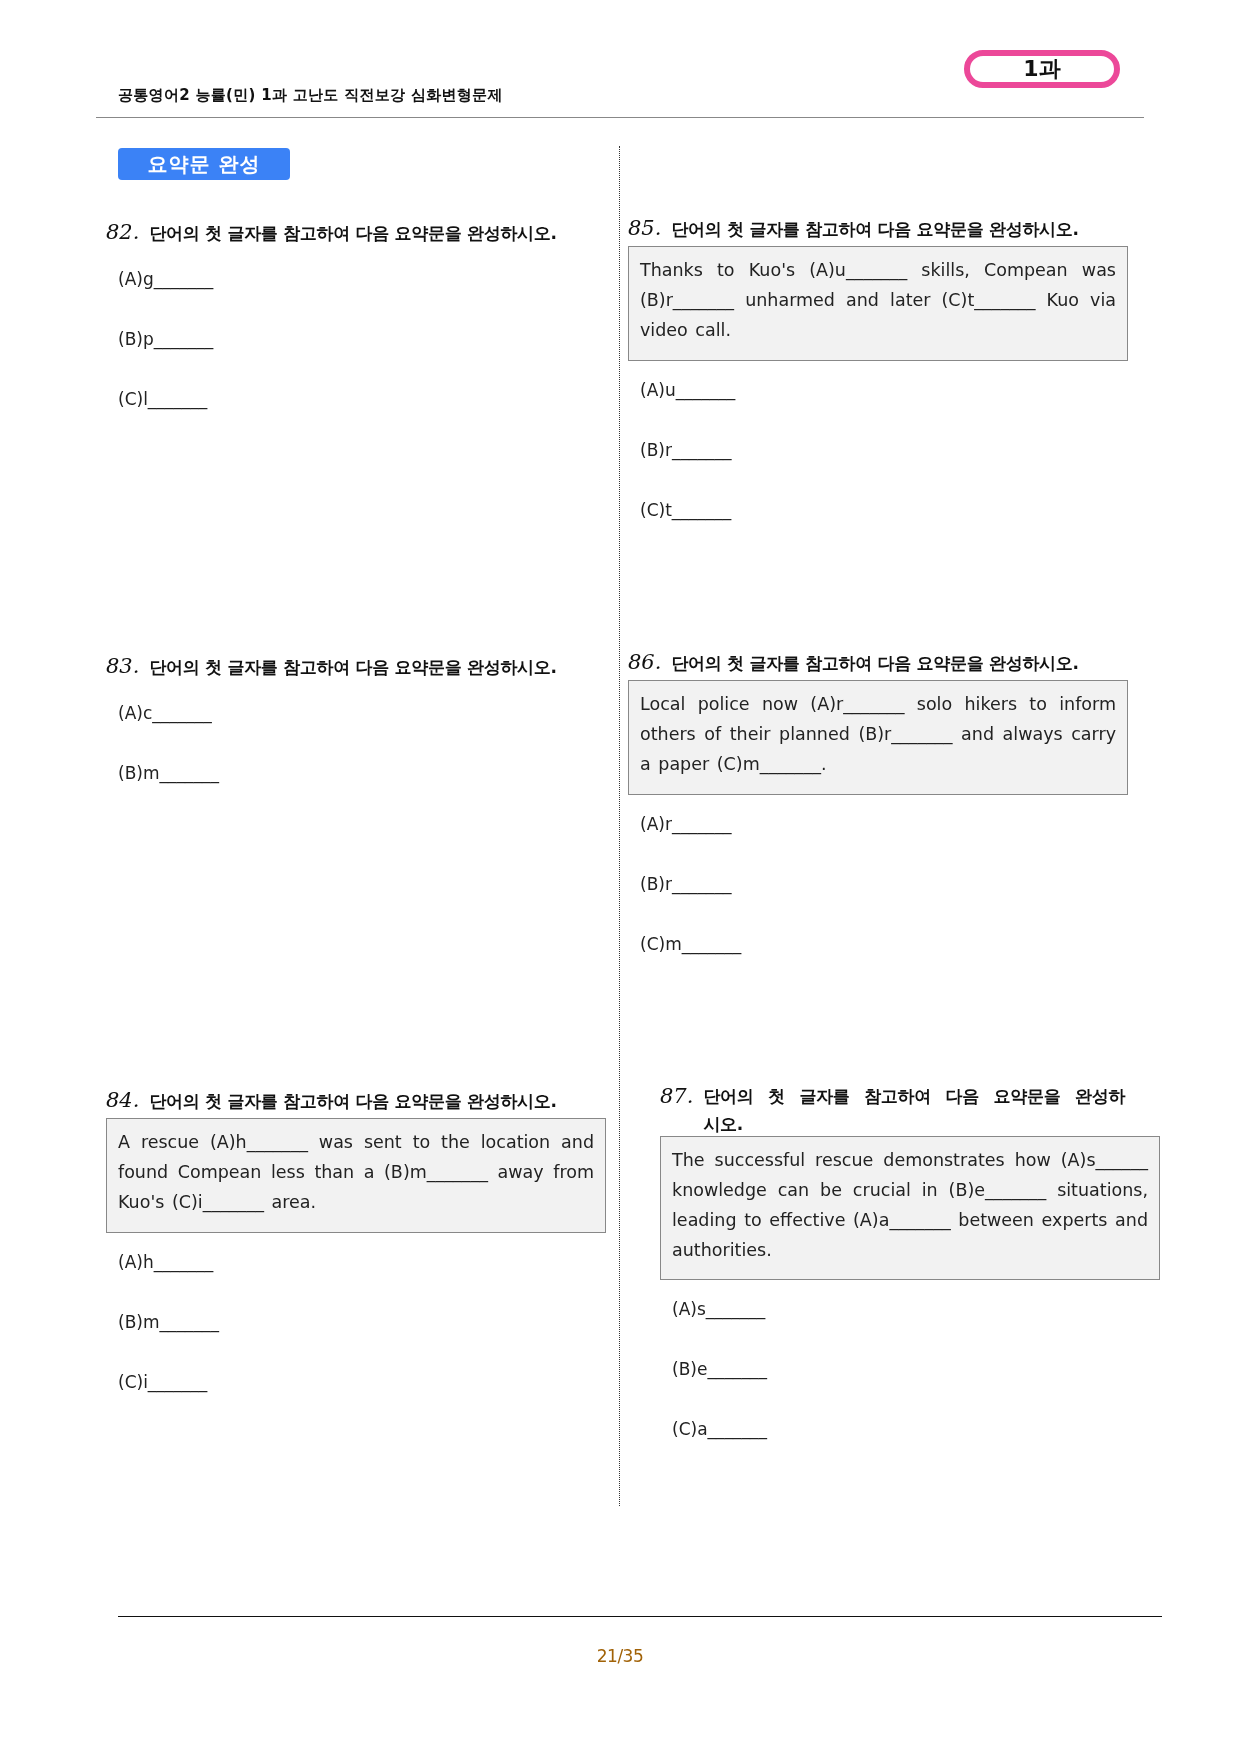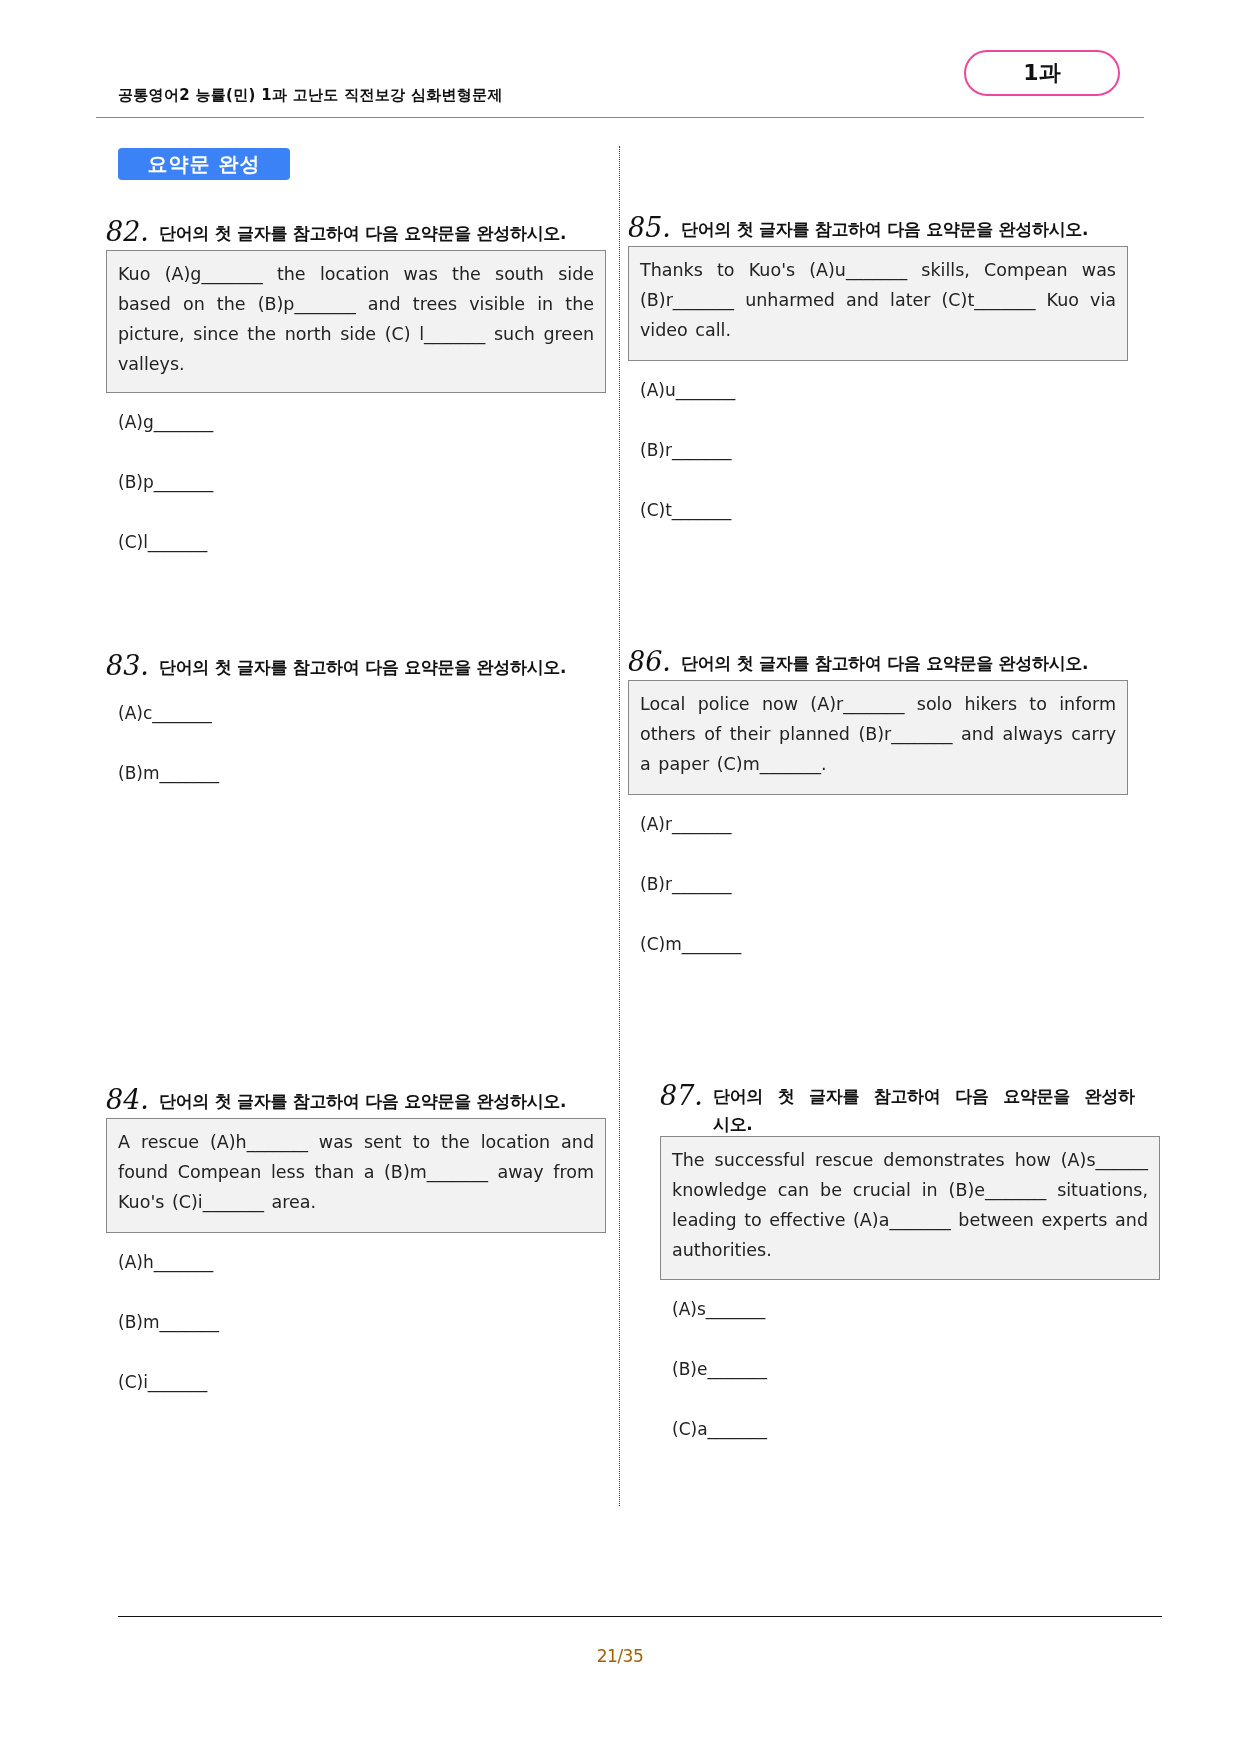--- a/index.html
+++ b/index.html
@@ -5,22 +5,22 @@
     html, body { margin: 0; padding: 0; background: #ffffff; }
     body {
       width: 1240px; height: 1753px; position: relative; overflow: hidden;
       font-family: "DejaVu Sans", "Liberation Sans", sans-serif; color: #111;
     }
     .header-title {
       position: absolute; left: 118px; top: 86px; font-size: 15px; font-weight: bold;
       letter-spacing: 0.3px; color: #111;
     }
     .chapter-pill {
-      position: absolute; left: 964px; top: 50px; width: 156px; height: 46px;
-      border: 2px solid #ec4899; border-radius: 23px; box-sizing: border-box;
+      position: absolute; left: 964px; top: 50px; width: 156px; height: 38px;
+      border: 6px solid #ec4899; border-radius: 23px; box-sizing: border-box;
       display: flex; align-items: center; justify-content: center;
       font-size: 22px; font-weight: bold; color: #111;
     }
     .header-rule {
       position: absolute; left: 96px; top: 117px; width: 1048px; height: 0;
       border-top: 1.5px solid #888;
     }
     .section-badge {
       position: absolute; left: 118px; top: 148px; width: 172px; height: 32px;
       background: #3b82f6; border-radius: 4px; color: #fff;
@@ -28,21 +28,21 @@
       letter-spacing: 1px;
     }
     .col-divider {
       position: absolute; left: 619px; top: 146px; height: 1360px; width: 0;
       border-left: 1.5px dotted #333;
     }
     .question { position: absolute; }
     .q-head { display: flex; align-items: flex-start; height: 32px; }
     .q-num {
       font-family: "DejaVu Serif", "Liberation Serif", serif; font-style: italic;
-      font-size: 27px; line-height: 28px; color: #111; margin-right: 10px; letter-spacing: 0px;
+      font-size: 21px; line-height: 28px; color: #111; margin-right: 10px; letter-spacing: 0px;
     }
     .q-prompt { font-size: 17px; font-weight: bold; line-height: 30px; color: #111; letter-spacing: -0.3px; }
     .q-prompt.wrap { word-spacing: 9px; line-height: 28px; }
     .q-box {
       background: #f2f2f2; border: 1.5px solid #888; box-sizing: border-box;
       padding: 8px 11px 14px 11px; font-size: 17.5px; line-height: 30px;
       text-align: justify; text-align-last: left; color: #222;
       font-family: "DejaVu Sans", "Liberation Sans", sans-serif; word-spacing: 2px;
     }
     .answers { margin-top: 14px; }
@@ -71,23 +71,20 @@
 <div class="section-badge">
   <span>요약문 완성</span>
 </div>
 
 <div class="col-divider"></div>
 
 <div class="question" style="left:106px; top:218px; width:500px;">
   <div class="q-head">
     <span class="q-num">82.</span>
     <span class="q-prompt">단어의 첫 글자를 참고하여 다음 요약문을 완성하시오.</span>
-  </div>
-  <div class="q-box" style="height:143px;">
-    <span>Kuo (A)g_______ the location was the south side based on the (B)p_______ and trees visible in the picture, since the north side (C) l_______ such green valleys.</span>
   </div>
   <div class="answers">
     <div class="answer-line">(A)g_______</div>
     <div class="answer-line">(B)p_______</div>
     <div class="answer-line">(C)l_______</div>
   </div>
 </div>
 
 <div class="question" style="left:106px; top:652px; width:500px;">
   <div class="q-head">

